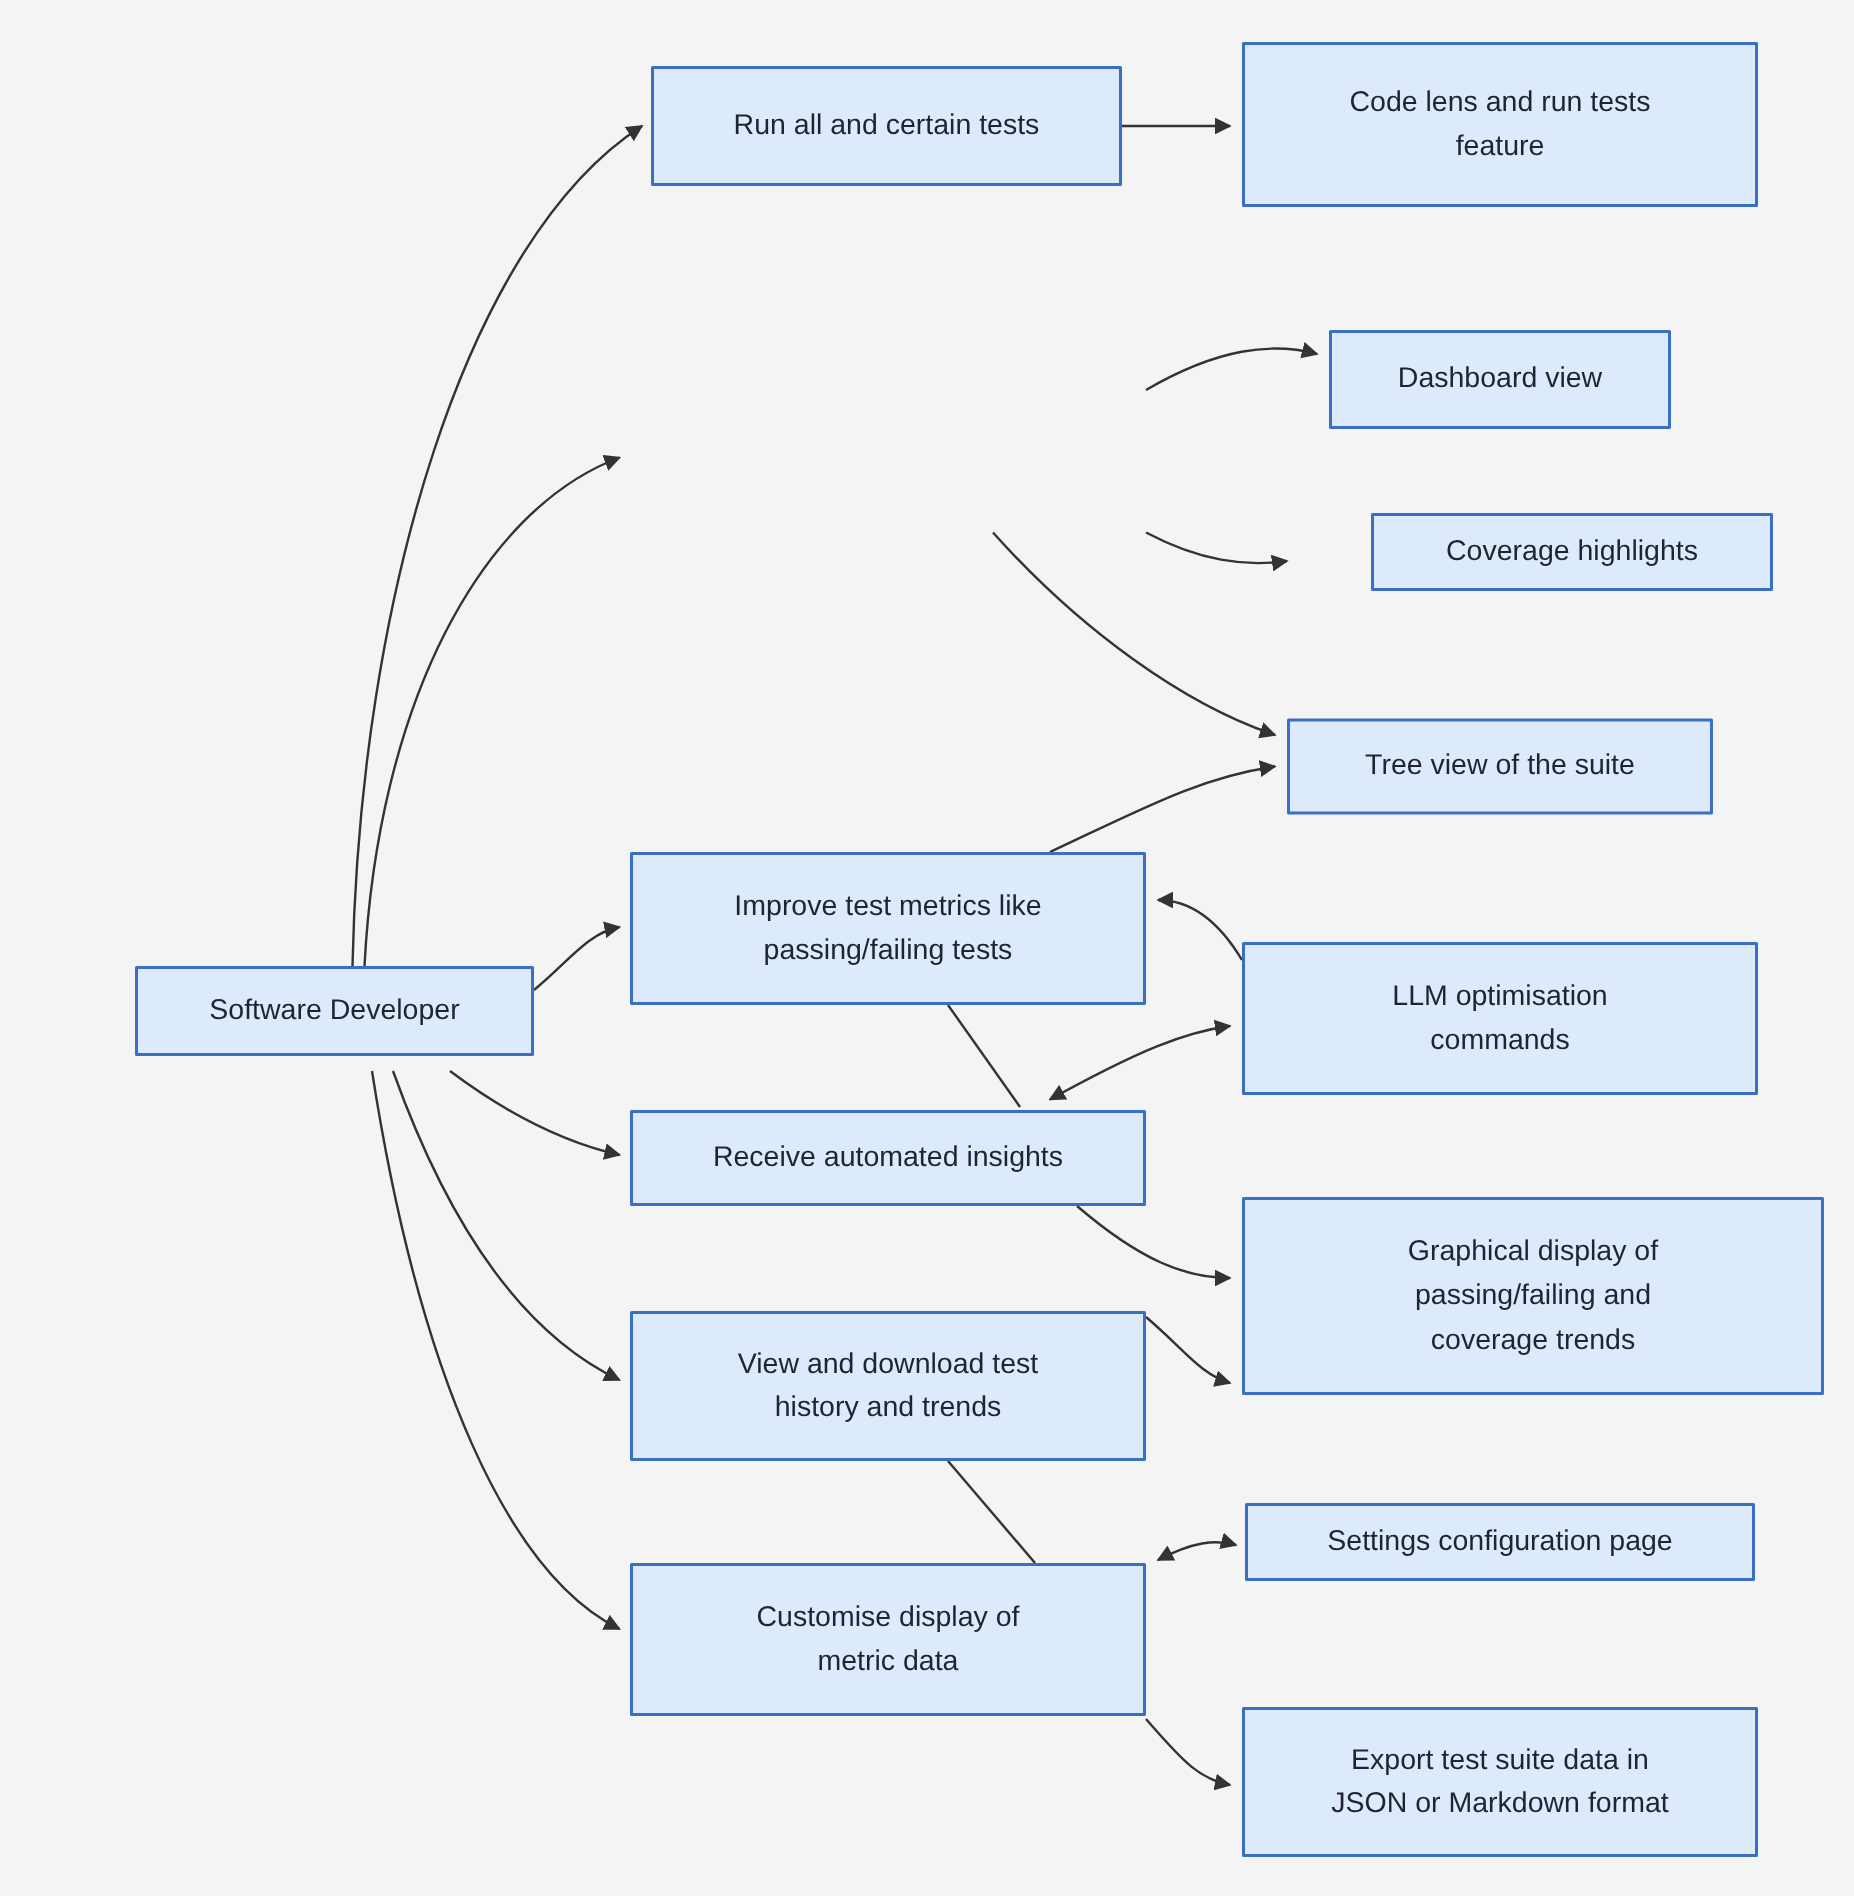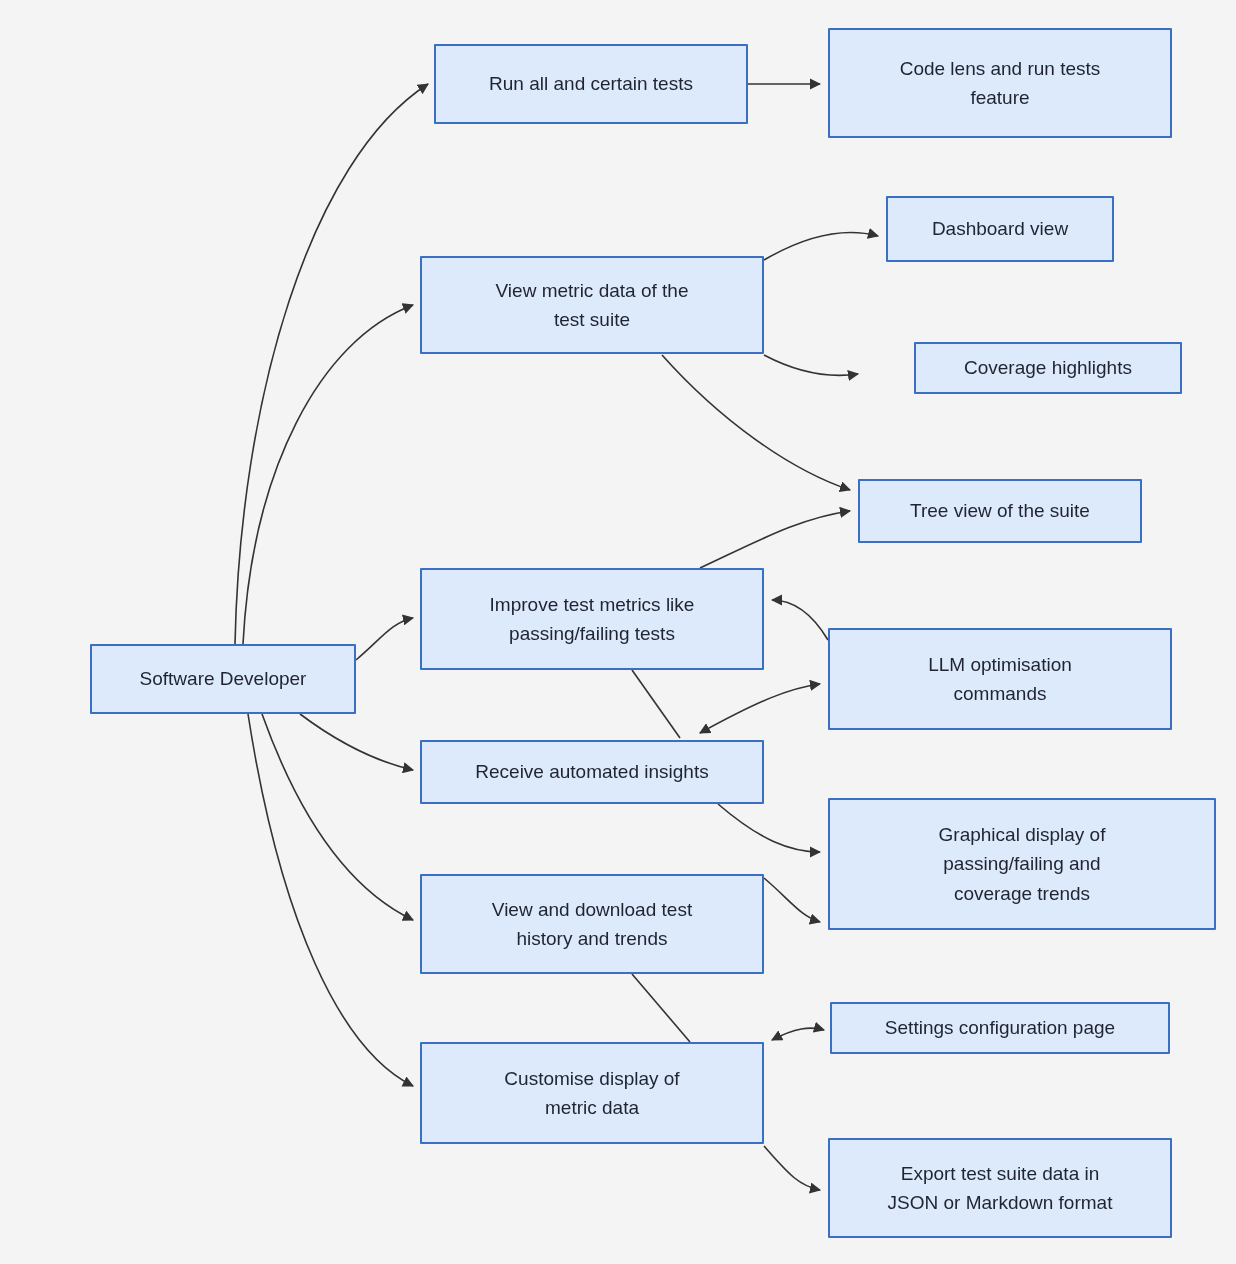--- a/index.html
+++ b/index.html
@@ -98,39 +98,35 @@
       <path d="M 248 714 C 280 920 340 1050 413 1086" marker-end="url(#arrowhead)"></path>
 
       <path d="M 632 974 L 690 1042"></path>
 
       <path d="M 772 1040 C 795 1028 810 1026 824 1030" marker-start="url(#arrowtail)" marker-end="url(#arrowhead)"></path>
 
       <path d="M 764 1146 C 790 1176 800 1186 820 1190" marker-end="url(#arrowhead)"></path>
     </g>
   </svg>
 
-  <div class="node" style="left:90px; top:644px; width:266px; height:70px;">
+  <div class="node" style="left:90px; top:644px; width:266px; height:60px;">
     <span class="node-label">Software Developer</span>
   </div>
 
   <div class="node" style="left:434px; top:44px; width:314px; height:80px;">
     <span class="node-label">Run all and certain tests</span>
   </div>
 
   <div class="node" style="left:828px; top:28px; width:344px; height:110px;">
     <span class="node-label">Code lens and run tests
 feature</span>
   </div>
 
-  <div class="node" style="left:420px; top:256px; width:344px; height:98px;">
-    <span class="node-label">View metric data of the
-test suite</span>
-  </div>
 
-  <div class="node" style="left:886px; top:196px; width:228px; height:66px;">
+  <div class="node" style="left:886px; top:220px; width:228px; height:66px;">
     <span class="node-label">Dashboard view</span>
   </div>
 
   <div class="node" style="left:902px; top:342px; width:268px; height:52px;margin-left:12px;">
     <span class="node-label">Coverage highlights</span>
   </div>
 
   <div class="node" style="left:858px; top:479px; width:284px; height:64px;">
     <span class="node-label">Tree view of the suite</span>
   </div>

